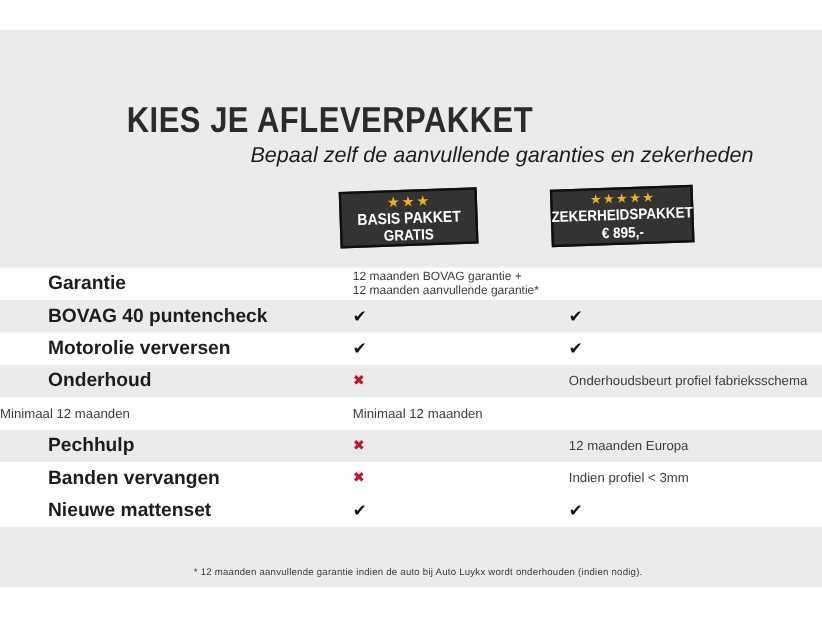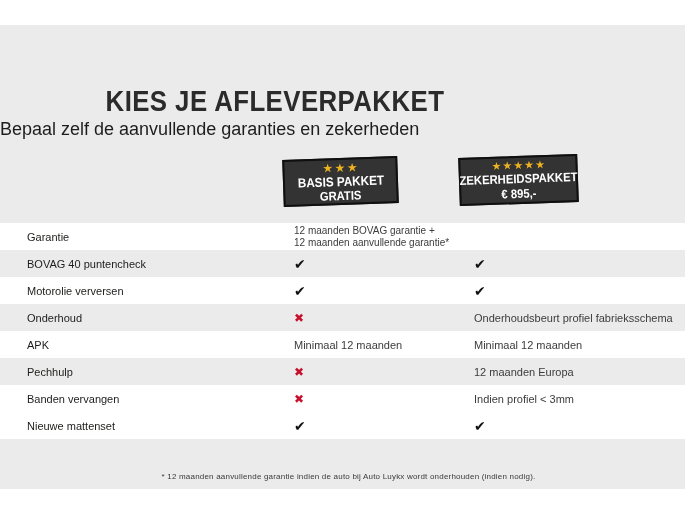--- a/index.html
+++ b/index.html
@@ -19,21 +19,21 @@
   }
   
   .title-wrap { position:absolute; left:0; top:84px; width:550px; text-align:center; }
   .title {
     display:inline-block;
     font-size:30px; font-weight:800; letter-spacing:0.5px;
     color:#2b2b2b;
     transform:scaleX(0.86); transform-origin:50% 50%;
     white-space:nowrap;
   }
-  .subtitle-wrap { position:absolute; left:0; top:119px; width:628px; text-align:left; }
+  .subtitle-wrap { position:absolute; left:0; top:119px; width:628px; text-align:right;font-style:italic; }
   .subtitle { font-size:18px; font-weight:400; color:#1d1d1d; }
 
   
   .badge {
     position:absolute;
     background:var(--badge-bg,#333333);
     border:2px solid var(--badge-border,#0f0f0f);
     transform:rotate(-2deg);
     display:flex; flex-direction:column; align-items:center; justify-content:center;
     box-sizing:border-box;
@@ -58,22 +58,22 @@
   
   .table { position:absolute; left:0; top:223px; width:685px; }
   .row {
     display:grid;
     grid-template-columns:294px 180px 211px;
     align-items:center;
     height:27px;
   }
   .row-white { background:#ffffff; }
   .row-label {
-    padding-left:27px;
-    font-size:11px; font-weight:400; color:#1d1d1b;
+    padding-left:40px;
+    font-size:16px; font-weight:700; color:#1d1d1b;
     white-space:nowrap;
   }
   .cell { font-size:11px; color:#3c3c3c; line-height:12px; }
   .cell .cell-line { white-space:nowrap; }
   .cell-multiline { font-size:10px; }
   .check {
     font-family:"DejaVu Sans", sans-serif;
     font-size:14px; font-weight:700; color:#111111; line-height:14px;
   }
   .cross {
@@ -133,21 +133,20 @@
         <div class="cell"><span class="check">✔</span></div>
       </div>
       <div class="row">
         <div class="row-label">Onderhoud</div>
         <div class="cell"><span class="cross">✖</span></div>
         <div class="cell">
           <div class="cell-line">Onderhoudsbeurt profiel fabrieksschema</div>
         </div>
       </div>
       <div class="row row-white">
-        <div class="row-label">APK</div>
         <div class="cell">
           <div class="cell-line">Minimaal 12 maanden</div>
         </div>
         <div class="cell">
           <div class="cell-line">Minimaal 12 maanden</div>
         </div>
       </div>
       <div class="row">
         <div class="row-label">Pechhulp</div>
         <div class="cell"><span class="cross">✖</span></div>

